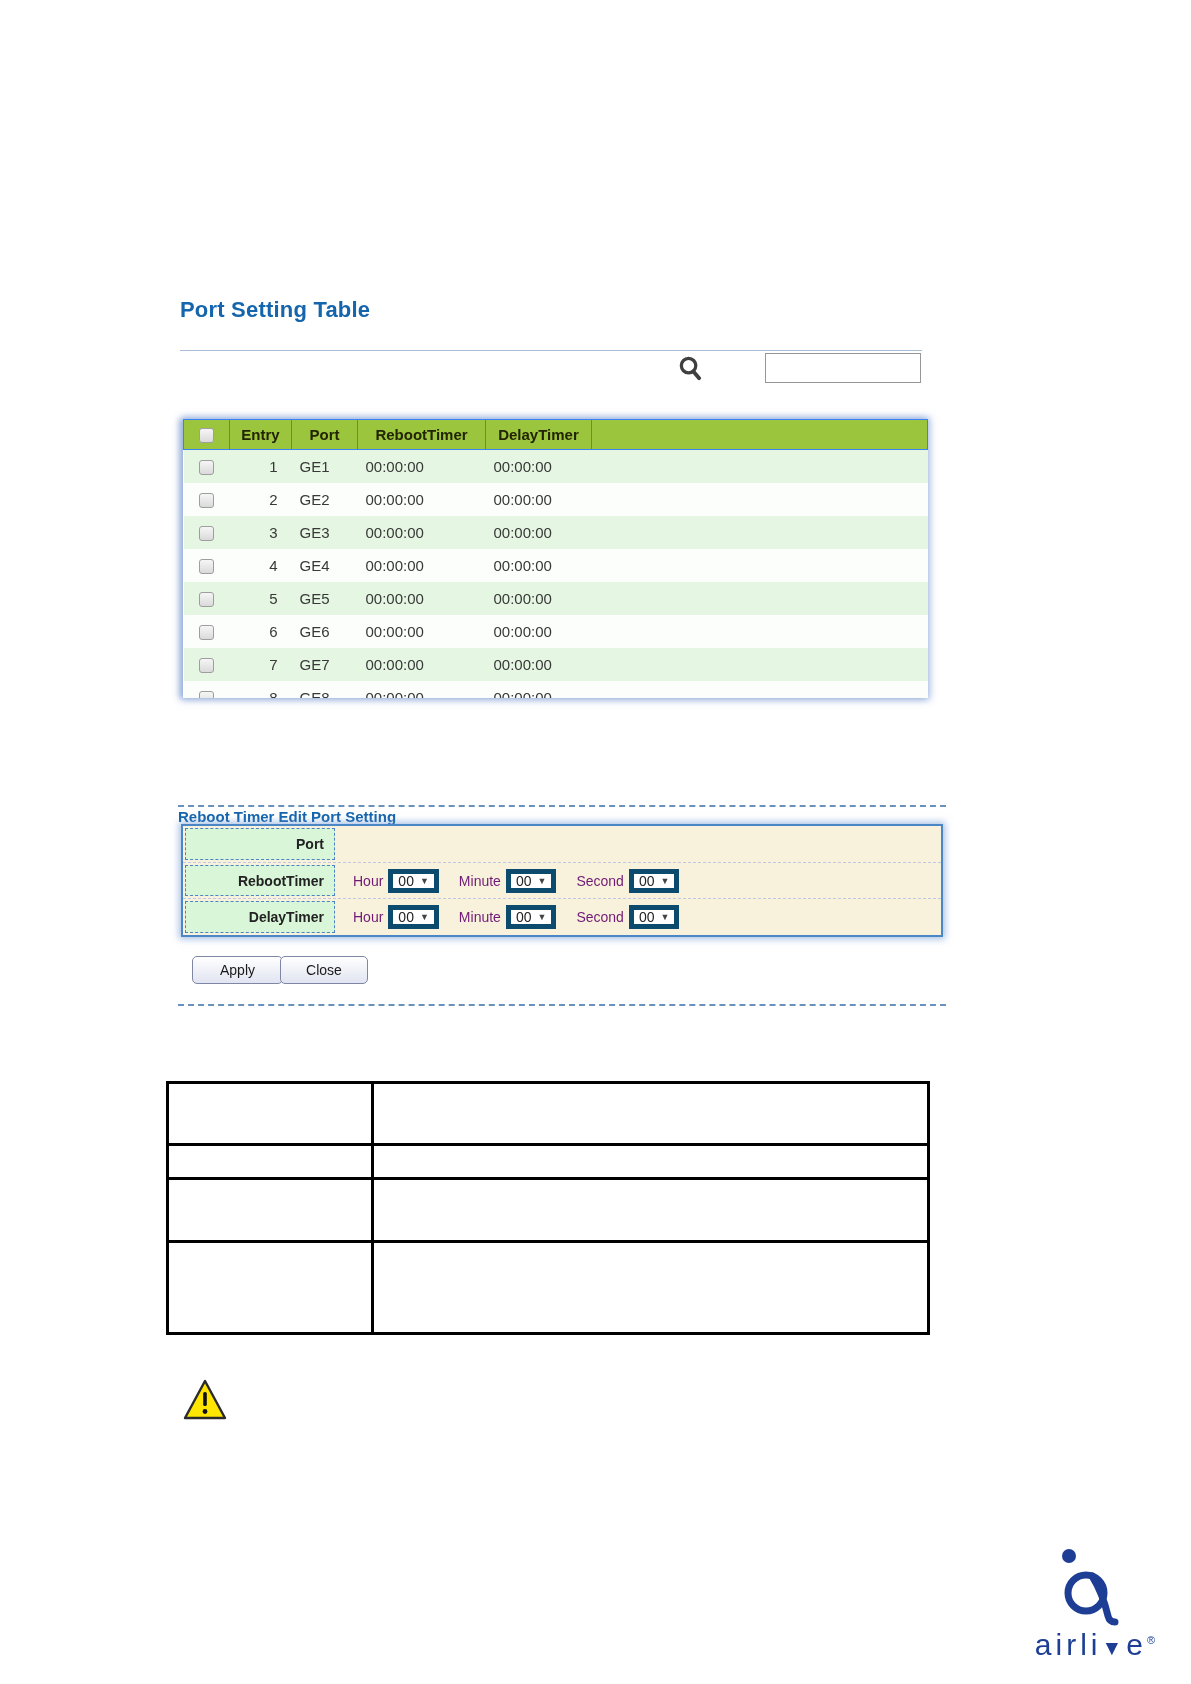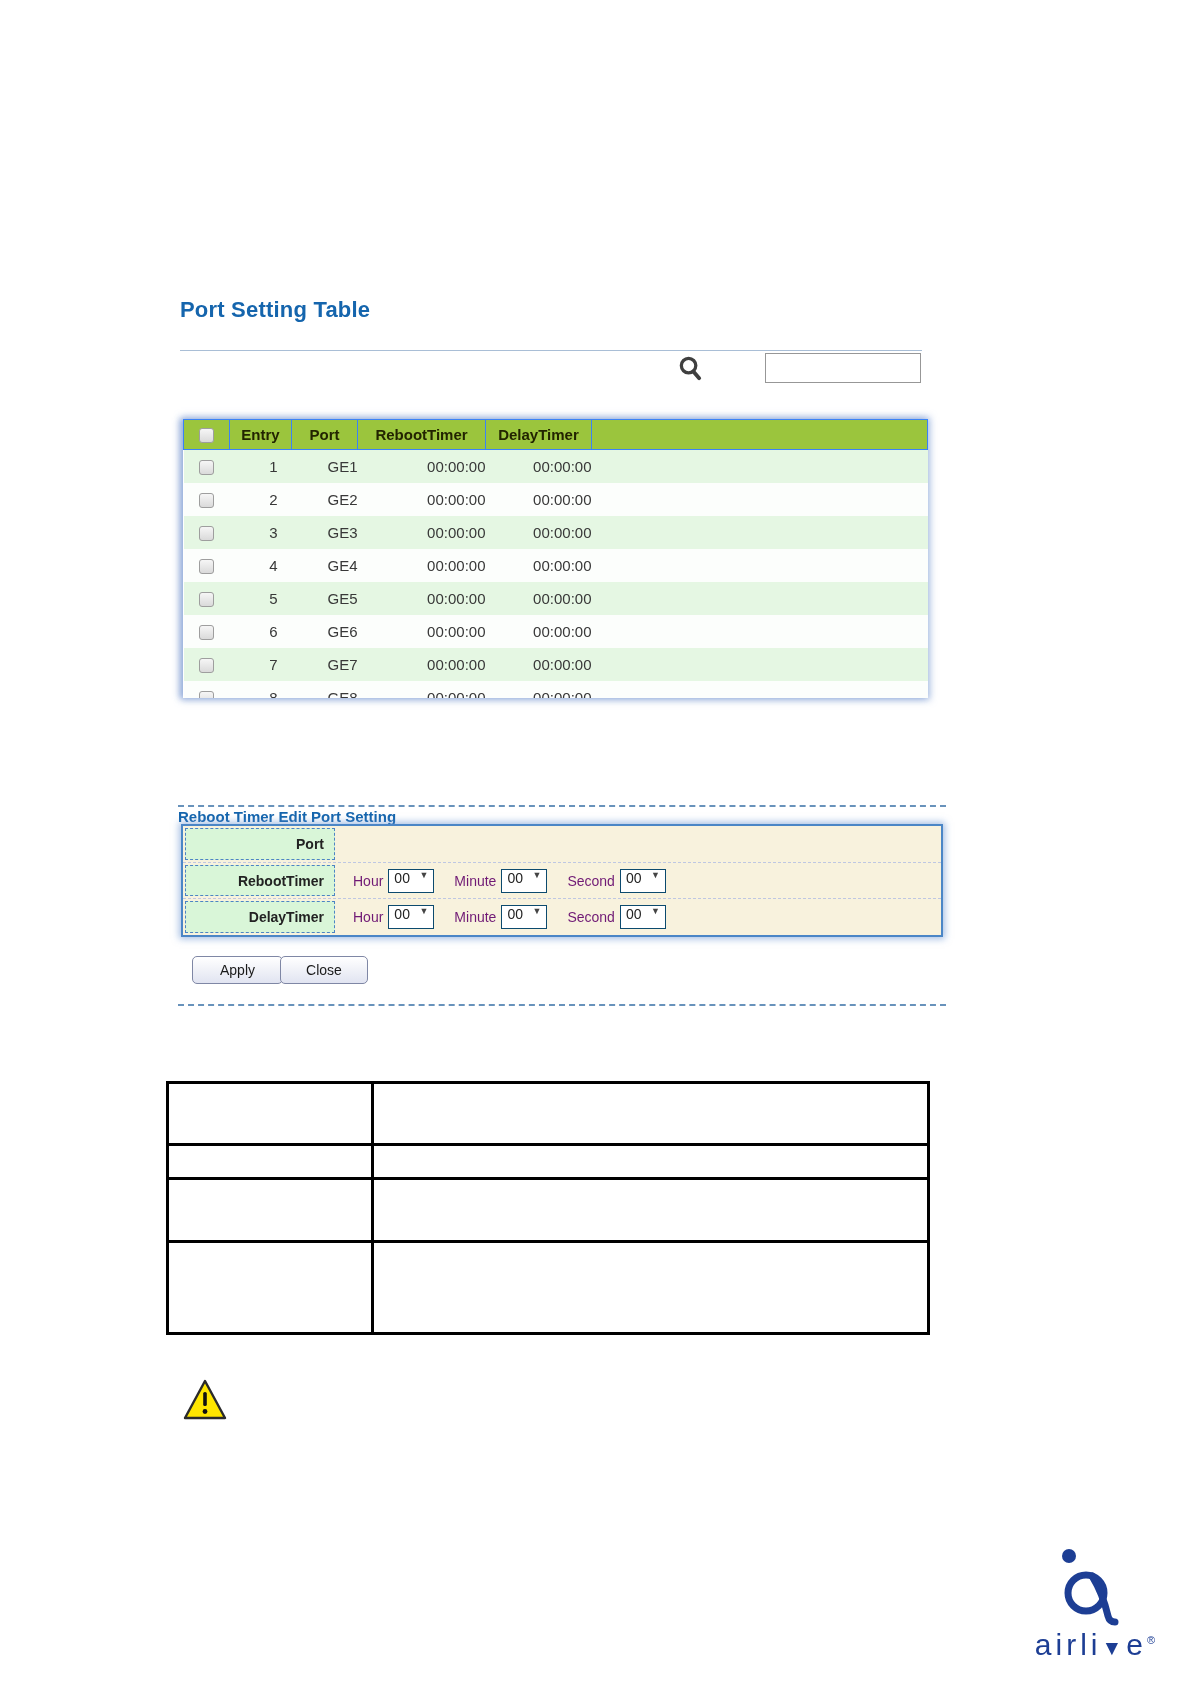--- a/index.html
+++ b/index.html
@@ -32,21 +32,21 @@
   .port-table th {
     background:#9bc53d; border:1px solid #3b82f6; height:30px;
     font-size:15px; font-weight:bold; color:#222400; text-align:center;
   }
   .port-table td { height:33px; font-size:15px; color:#383838; }
   .port-table tbody tr:nth-child(odd)  { background:#e5f7e3; }
   .port-table tbody tr:nth-child(even) { background:#fcfefc; }
   .col-cb{width:46px;} .col-entry{width:62px;} .col-port{width:66px;}
   .col-reboot{width:128px;} .col-delay{width:106px;} .col-rest{width:auto;}
   .td-entry { text-align:right; padding-right:14px; }
-  .td-port, .td-reboot, .td-delay { text-align:right; padding-left:8px; }
+  .td-port, .td-reboot, .td-delay { text-align:left; padding-left:8px; }
   .cb {
     display:inline-block; width:15px; height:15px; border:1px solid #9e9e9e;
     border-radius:3px; background:linear-gradient(#f6f6f6,#dadada); vertical-align:middle;
   }
   .cb-cell { text-align:center; }
 
   
   .edit-title {
     position:absolute; left:178px; top:777px;
     font-size:15px; font-weight:bold; color:#1565ad;margin-top:31px;
@@ -65,22 +65,22 @@
   .edit-row:last-child { border-bottom:none; }
   .edit-label {
     width:150px; margin:2px; background:#d9f6d8; border:1px dashed #4d84c4;
     display:flex; align-items:center; justify-content:flex-end; padding-right:10px;
     font-size:14px; font-weight:bold; color:#222;
   }
   .edit-content { flex:1; display:flex; align-items:center; padding-left:16px; font-size:15px; color:#333; }
   .time-label { font-size:14px; color:#701a75; margin-right:5px; }
   .gap-l { margin-left:20px; }
   .fselect {
-    display:inline-flex; align-items:flex-start; justify-content:space-between;
-    min-width:46px; height:24px; border:1px solid #0c4a6e; background:#fff;
+    display:inline-flex; align-items:center; justify-content:space-between;
+    min-width:46px; height:24px; border:5px solid #0c4a6e; background:#fff;
     padding:0 5px; font-size:14px; color:#222; cursor:default;
   }
   .fselect .arr { font-size:9px; color:#444; margin-left:6px; }
 
   .btn {
     position:absolute; top:956px; height:28px; border:1px solid #7f87a5; border-radius:5px;
     background:linear-gradient(#ffffff,#e1e4f1); font-size:14px; color:#1a1a1a;
     font-family:"Liberation Sans", sans-serif; cursor:pointer;
   }
   .btn-apply { left:192px; width:91px; }

